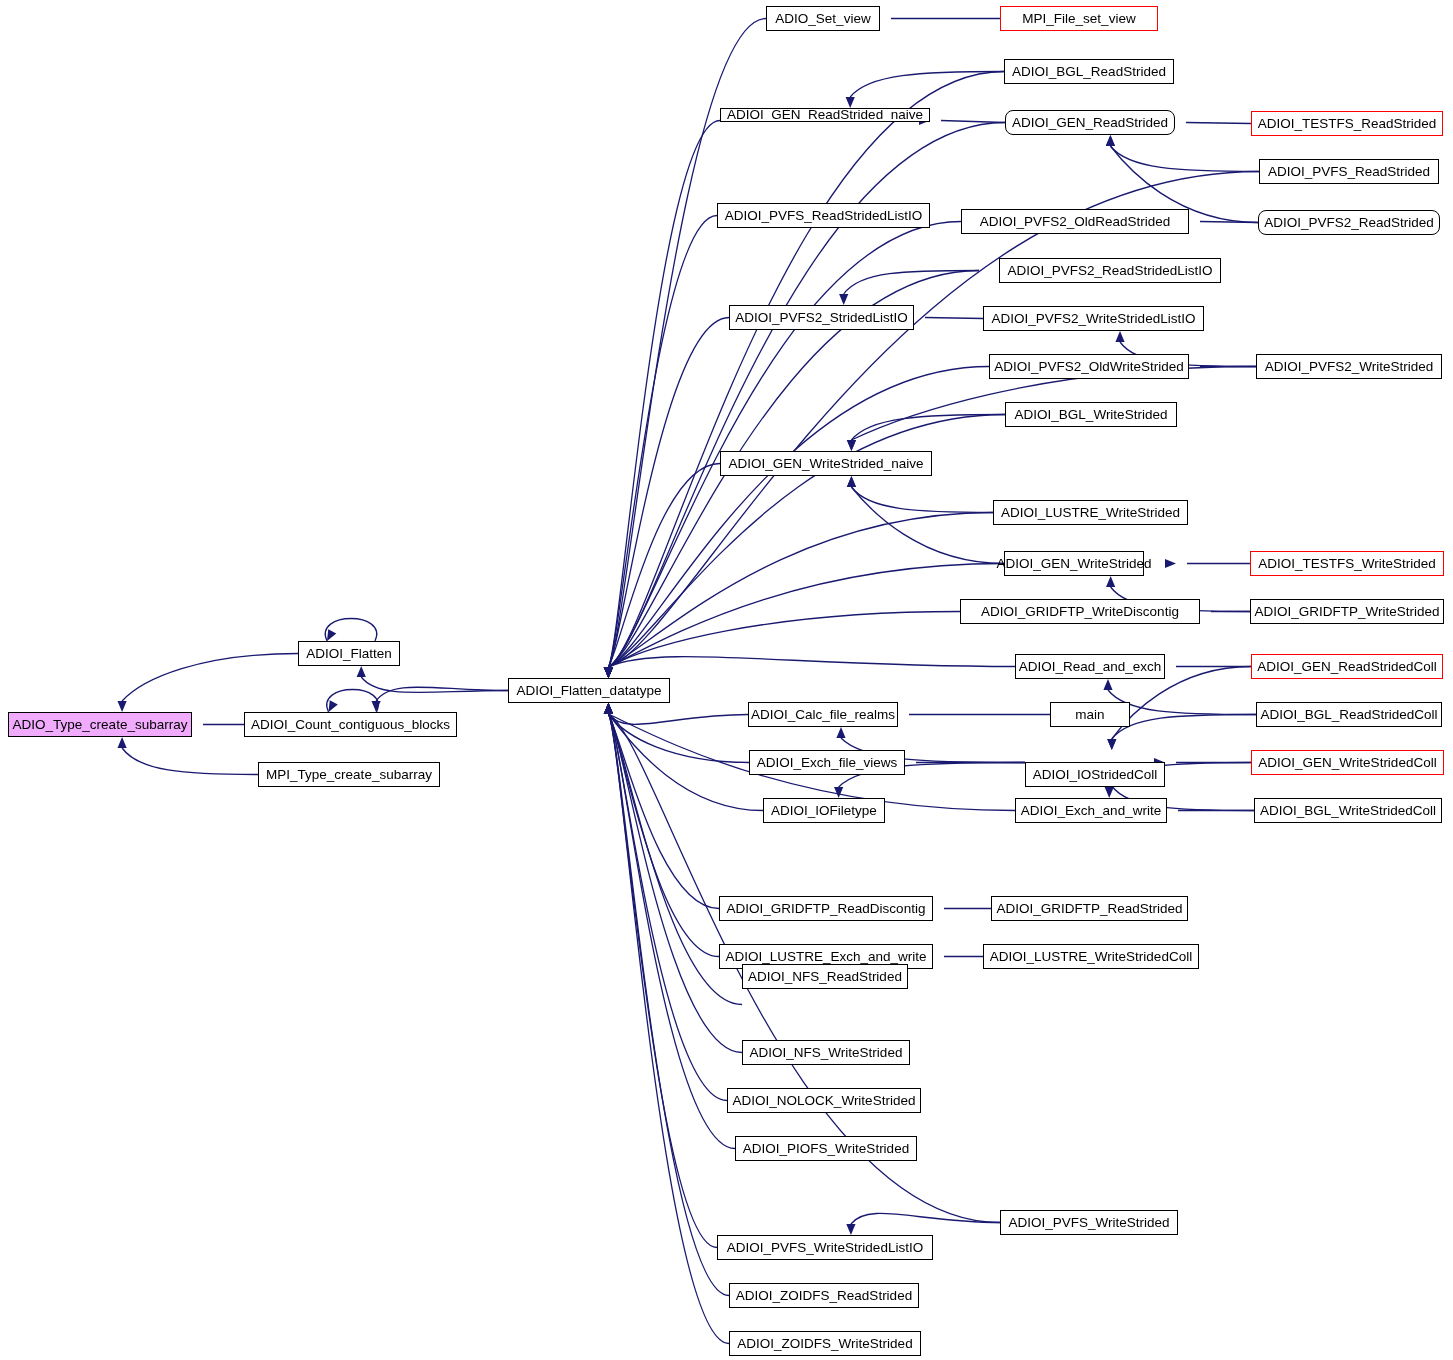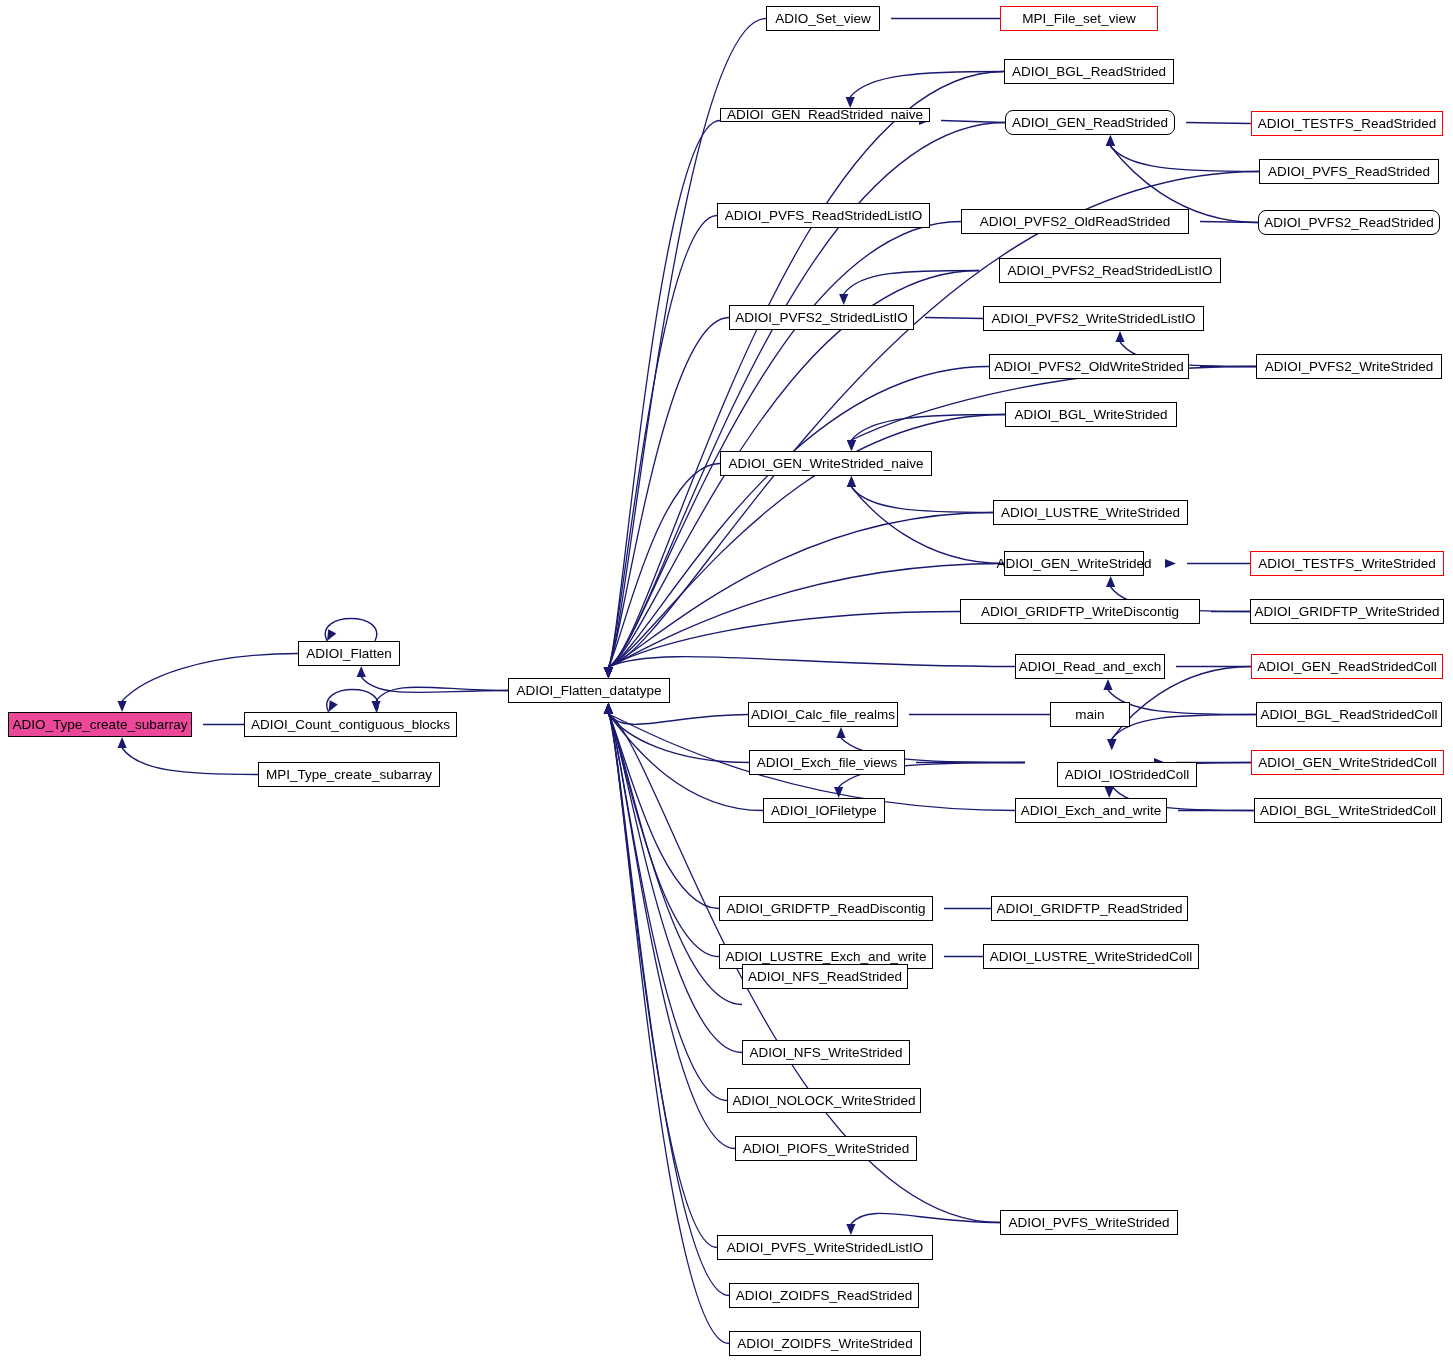--- a/index.html
+++ b/index.html
@@ -27,21 +27,21 @@
     align-items:center;
     justify-content:center;
     white-space:nowrap;
     font-size:13.5px;
     line-height:1;
     color:#000000;
     letter-spacing:0px;
     cursor:pointer;
   }
   .gnode.red{ border-color:#ff0000; }
-  .gnode.highlight{ background:#ec4899; border-color:#000000; }
+  .gnode.highlight{ background:#f0abfc; border-color:#000000; }
   .gnode span{ pointer-events:none; }
 </style>
 </head>
 <body>
 
 <div id="graph-root">
   <svg id="edge-layer" viewBox="0 0 1453 1360" preserveAspectRatio="none">
       <g>
         <path d="M298,653.5 C 201.24399999999997,653.5 143.1904,678 122.08,701" fill="none" stroke="#191970" stroke-width="1.3"></path>
         <polygon points="122.08,712 117.48,701 126.67999999999999,701" fill="#191970"></polygon>
@@ -415,21 +415,21 @@
     </div>
     <div class="gnode" style="left: 1050px; top: 702px; width: 80px; height: 25px;">
       <span>main</span>
     </div>
     <div class="gnode" style="left: 1256px; top: 702px; width: 186px; height: 25px;">
       <span>ADIOI_BGL_ReadStridedColl</span>
     </div>
     <div class="gnode" style="left: 749px; top: 750px; width: 156px; height: 25px;">
       <span>ADIOI_Exch_file_views</span>
     </div>
-    <div class="gnode" style="left: 1025px; top: 762px; width: 140px; height: 25px; margin-left: 32px;">
+    <div class="gnode" style="left: 1025px; top: 762px; width: 140px; height: 25px;">
       <span>ADIOI_IOStridedColl</span>
     </div>
     <div class="gnode red" style="left: 1251px; top: 750px; width: 193px; height: 25px;">
       <span>ADIOI_GEN_WriteStridedColl</span>
     </div>
     <div class="gnode" style="left: 763px; top: 798px; width: 122px; height: 25px;">
       <span>ADIOI_IOFiletype</span>
     </div>
     <div class="gnode" style="left: 1015px; top: 798px; width: 152px; height: 25px;">
       <span>ADIOI_Exch_and_write</span>

